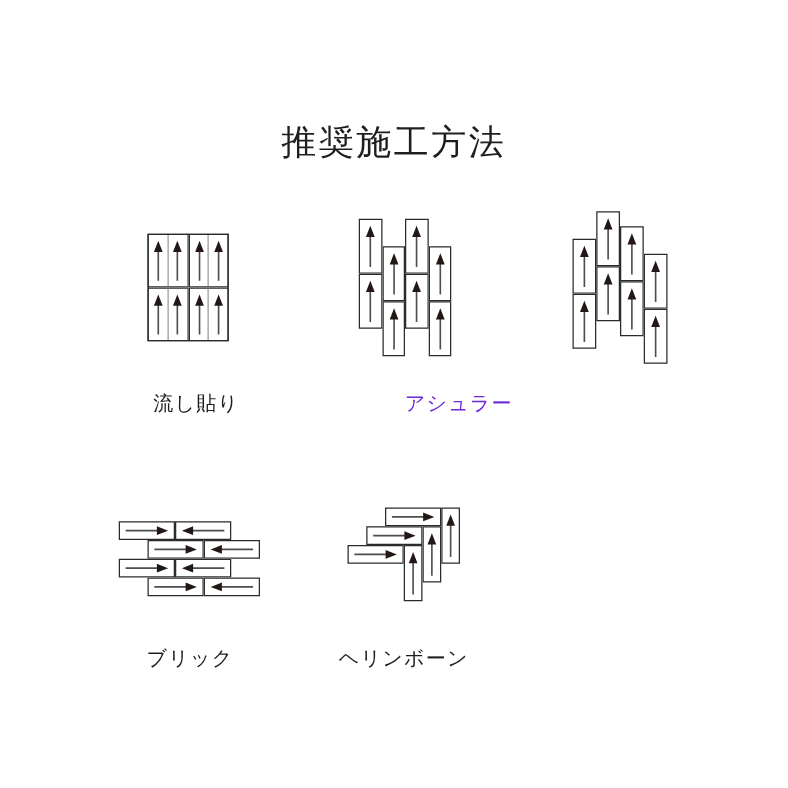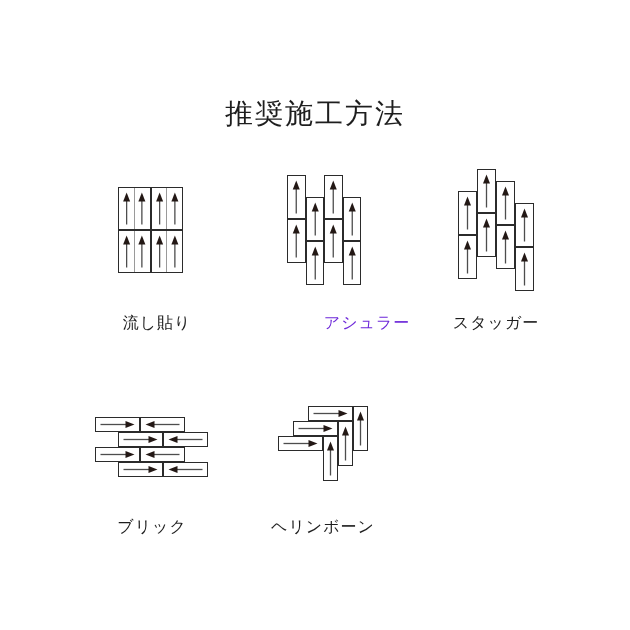--- a/index.html
+++ b/index.html
@@ -166,21 +166,20 @@
           <polygon points="8.5,4.5 5,13.5 12,13.5" fill="#231815"></polygon>
         </svg>
       </div>
       <div class="tile" style="left: 57px; top: 78px; width: 19px; height: 44px; border-color: rgb(43, 43, 43); background: rgb(255, 255, 255);">
         <svg viewBox="0 0 17 42" width="17" height="42">
           <line x1="8.5" x2="8.5" y1="37.5" y2="11.5" stroke="#4d4d4d" stroke-width="1.3"></line>
           <polygon points="8.5,4.5 5,13.5 12,13.5" fill="#231815"></polygon>
         </svg>
       </div>
     </div>
-  <div class="pattern-label" style="left: 496px; top: 313px; color: rgb(30, 30, 30);">スタッガー</div>
 
   <div class="diagram" style="left: 95px; top: 417px; width: 112.5px; height: 60px;">
       <div class="tile" style="left: 0px; top: 0px; width: 45px; height: 15px; border-color: rgb(43, 43, 43); background: rgb(255, 255, 255);">
         <svg viewBox="0 0 43 13" width="43" height="13">
           <line x1="4.5" x2="31.5" y1="6.5" y2="6.5" stroke="#4d4d4d" stroke-width="1.3"></line>
           <polygon points="38.5,6.5 29.5,3 29.5,10" fill="#231815"></polygon>
         </svg>
       </div>
       <div class="tile" style="left: 45px; top: 0px; width: 45px; height: 15px; border-color: rgb(43, 43, 43); background: rgb(255, 255, 255);">
         <svg viewBox="0 0 43 13" width="43" height="13">

